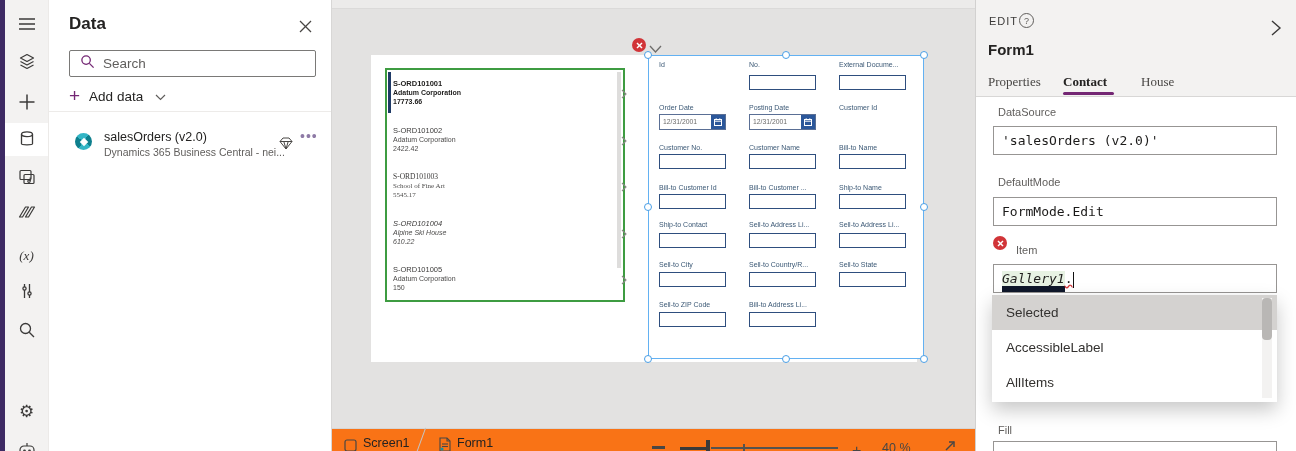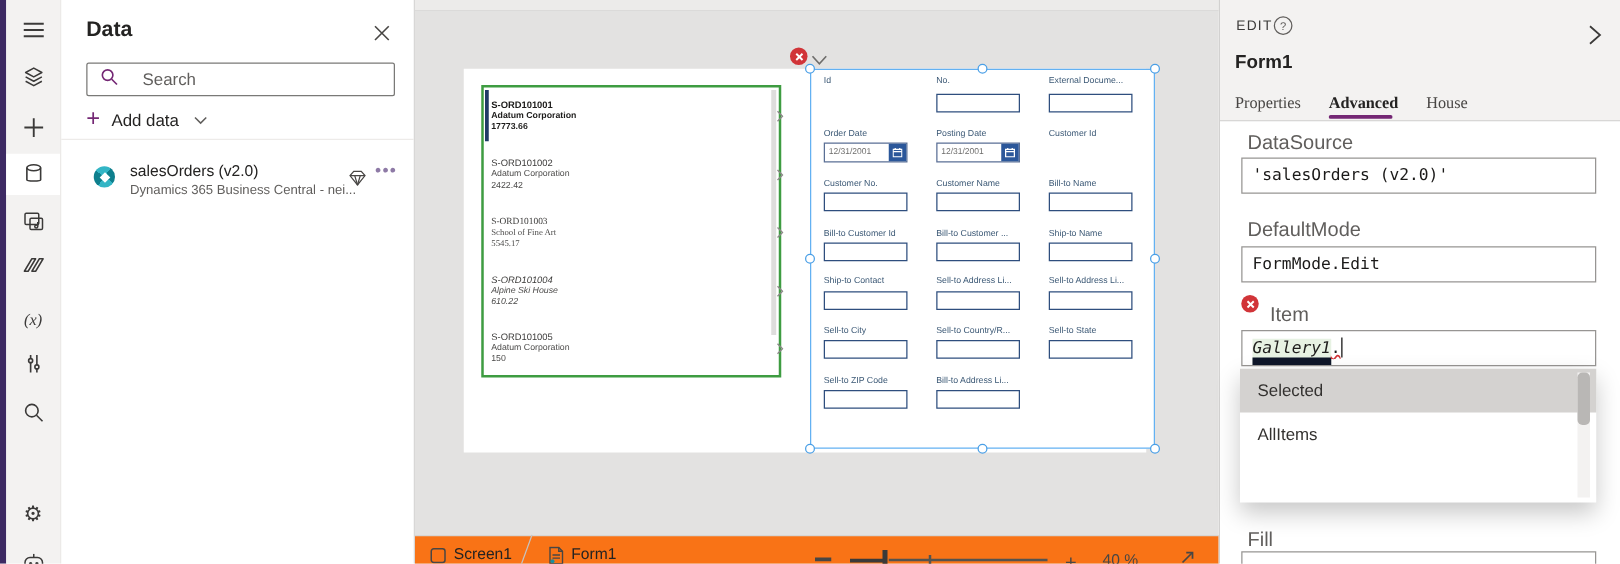--- a/index.html
+++ b/index.html
@@ -13,21 +13,21 @@
   .rail-active { position:absolute; left:0; top:123px; width:43px; height:33px; background:#fff; }
   .rail-icon { position:absolute; left:0; width:43px; height:24px; display:flex; align-items:center; justify-content:center; color:#3b3a39; }
   .varx { font-style:italic; font-size:13px; color:#3b3a39; font-family:"Liberation Serif", serif; }
   .gear-glyph { font-size:17px; line-height:1; color:#3b3a39; }
 
   
   .data-panel { left:48px; top:0; width:284px; height:451px; background:#fff; border-right:1px solid #d8d7d6; border-left:1px solid #eceae8; }
   .dp-title { left:20px; top:14px; font-size:17px; font-weight:bold; color:#242322; }
   .dp-close { left:247px; top:17px; width:18px; height:18px; display:flex; align-items:center; justify-content:center; color:#484644; }
   .dp-search { left:20px; top:50px; width:247px; height:27px; border:1px solid #7a7977; border-radius:2px; background:#fff; display:flex; align-items:center; padding-left:10px; }
-  .dp-search input { border:none; outline:none; font-size:13.5px; color:#242322; width:190px; margin-left:19px; font-family:"Liberation Sans", sans-serif; background:transparent; }
+  .dp-search input { border:none; outline:none; font-size:13.5px; color:#242322; width:190px; margin-left:8px; font-family:"Liberation Sans", sans-serif; background:transparent; }
   .dp-search input::placeholder { color:#605e5c; }
   .dp-adddata { left:20px; top:86px; height:20px; display:flex; align-items:center; }
   .dp-plus { color:#742774; font-size:19px; font-weight:400; line-height:18px; margin-right:9px; }
   .dp-adddata-label { font-size:13.5px; color:#242322; }
   .dp-add-chev { margin-left:12px; }
   .dp-divider { left:0; top:111px; width:282px; height:1px; background:#edebe9; }
   .dp-source { left:0; top:122px; width:282px; height:42px; }
   .bc-icon { position:absolute; left:26px; top:11px; width:17px; height:17px; border-radius:50%;
     background:conic-gradient(from 35deg, #0e7f8d 0 25%, #33b5c5 0 50%, #0e7f8d 0 75%, #33b5c5 0); }
   .bc-icon::after { content:""; position:absolute; left:5.5px; top:5.5px; width:6px; height:6px; background:#fff; transform:rotate(45deg); }
@@ -81,21 +81,21 @@
   
   .rpanel { left:975px; top:0; width:321px; height:451px; background:#fff; border-left:1px solid #d2d1d0; }
   .rp-header { position:absolute; left:0; top:0; width:320px; height:97px; background:#f3f2f1; border-bottom:1px solid #d8d7d6; }
   .rp-edit { position:absolute; left:13px; top:15px; font-size:11px; letter-spacing:1px; color:#3b3a39; }
   .rp-help { position:absolute; left:43px; top:13px; width:15px; height:15px; border:1.2px solid #605e5c; border-radius:50%; font-size:9px; color:#605e5c; display:flex; align-items:center; justify-content:center; }
   .rp-chev { position:absolute; left:293px; top:19px; }
   .rp-name { position:absolute; left:12px; top:41px; font-size:15px; font-weight:600; color:#242322; }
   .rp-tab { position:absolute; top:74px; font-size:13px; color:#484644;font-family:Liberation Serif, serif; }
   .rp-tab.active { font-weight:bold; color:#242322; }
   .rp-underline { position:absolute; left:87px; top:92px; width:51px; height:3px; background:#742774; border-radius:2px; }
-  .rp-label { position:absolute; left:22px; font-size:16px; color:#605e5c; }
+  .rp-label { position:absolute; left:22px; font-size:11px; color:#605e5c; }
   .rp-input { position:absolute; left:17px; width:284px; height:29px; border:1px solid #979593; background:#fff; font-family:"DejaVu Sans Mono", monospace; font-size:13px; color:#1b1a19; line-height:27px; padding-left:8px; white-space:nowrap; overflow:hidden; }
   .tok-gallery { font-style:italic; background:#e7f2e3; border-bottom:8px solid #0f172a; color:#1f1e1d;margin-top:12px; }
   .tok-dot { text-decoration:underline wavy #d13438; text-decoration-skip-ink:none; }
   .caret { display:inline-block; width:1.5px; height:16px; background:#111; vertical-align:middle; margin-left:0.5px; }
   .rp-dropdown { position:absolute; left:16px; top:295px; width:285px; height:107px; background:#fff; box-shadow:0 8px 18px rgba(0,0,0,.22); }
   .dd-row { height:35px; line-height:35px; padding-left:14px; font-size:13.5px; color:#33312f; }
   .dd-row.hl { background:#d4d2d0; }
   .dd-scroll { position:absolute; right:5px; top:3px; width:10px; height:100px; background:#f3f2f1; }
   .dd-thumb { position:absolute; right:0; top:0; width:10px; height:42px; background:#b9b7b5; border-radius:4px; }
 </style>
@@ -406,21 +406,21 @@
   <div class="rp-header">
     <span class="rp-edit">EDIT</span>
     <span class="rp-help">?</span>
     <span class="rp-chev">
       <svg width="14" height="18" viewBox="0 0 14 18" fill="none" stroke="#3b3a39" stroke-width="1.4">
           <polyline points="3,2 11,9 3,16"></polyline>
         </svg>
     </span>
     <span class="rp-name">Form1</span>
     <span class="rp-tab" style="left:12px;">Properties</span>
-    <span class="rp-tab active" style="left:87px;">Advanced</span>
+    <span class="rp-tab active" style="left:87px;">Contact</span>
     <span class="rp-tab" style="left:165px;">House</span>
     <span class="rp-underline"></span>
   </div>
 
   <span class="rp-label" style="top:106px;">DataSource</span>
   <div class="rp-input" style="top:126px;">'salesOrders (v2.0)'</div>
 
   <span class="rp-label" style="top:176px;">DefaultMode</span>
   <div class="rp-input" style="top:197px;">FormMode.Edit</div>
 
@@ -430,20 +430,21 @@
           <line x1="1" y1="1" x2="6" y2="6"></line>
           <line x1="6" y1="1" x2="1" y2="6"></line>
         </g>
       </svg>
   </span>
   <span class="rp-label" style="left:40px; top:244px;">Item</span>
   <div class="rp-input" style="top:264px;"><span class="tok-gallery">Gallery1</span><span class="tok-dot">.</span><span class="caret"></span></div>
 
   <div class="rp-dropdown">
     <div class="dd-row hl">Selected</div>
+    <div class="dd-row">AccessibleLabel</div>
     <div class="dd-row">AllItems</div>
     <div class="dd-scroll">
         <div class="dd-thumb"></div>
       </div>
   </div>
 
   <span class="rp-label" style="top:424px;">Fill</span>
   <div class="rp-input" style="top:441px; height:30px;"></div>
 </div>
 

